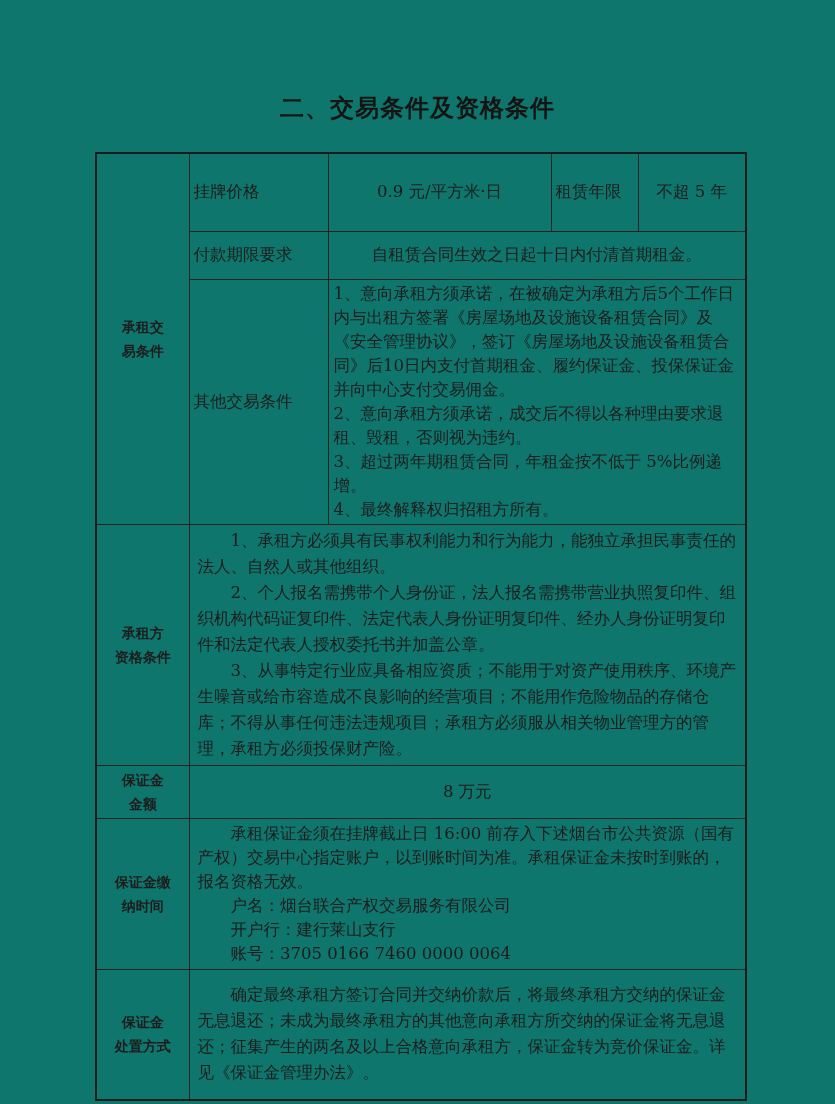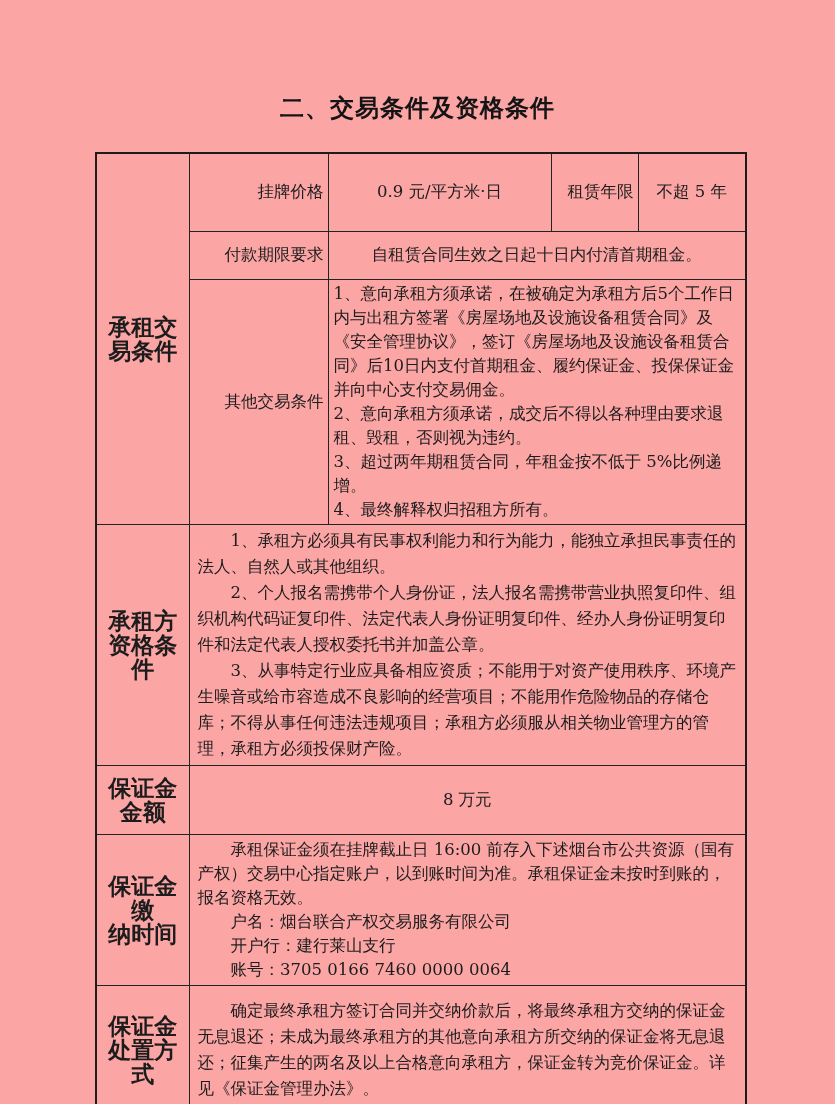--- a/index.html
+++ b/index.html
@@ -3,21 +3,21 @@
 <meta charset="utf-8">
 <style>
   * { margin:0; padding:0; box-sizing:border-box; }
   html,body { width:835px; height:1104px; }
   body {
     background:#ffffff;
     font-family:"DejaVu Serif","Liberation Serif",serif;
     color:#1c1c1c;
     position:relative;
   }
-  .page { position:absolute; inset:0; background:#fca5a5; }
+  .page { position:absolute; inset:0; background:#0f766e; }
 
   .title {
     position:absolute;
     top:92px; left:0; width:100%;
     text-align:center;
     font-size:24px;
     font-weight:700;
     letter-spacing:1px;
     color:#141414;
   }
@@ -34,27 +34,27 @@
   table.doc-table td {
     border:1.5px solid #232323;
     vertical-align:middle;
     line-height:24px;
   }
   table.doc-table { border:2px solid #1c1c1c; }
 
   td.lbl {
     text-align:center;
     font-weight:700;
-    font-size:23px;
+    font-size:14px;
     white-space:pre-line;
     line-height:26px;
-    padding:10px;
+    padding:2px;
   }
   td.sub {
-    text-align:right;
+    text-align:left;
     padding:7px 4px;
   }
   td.val {
     text-align:center;
     padding:0 4px;
   }
   td.content {
     padding:3px 8px 3px 8px;
     text-align:left;
   }

